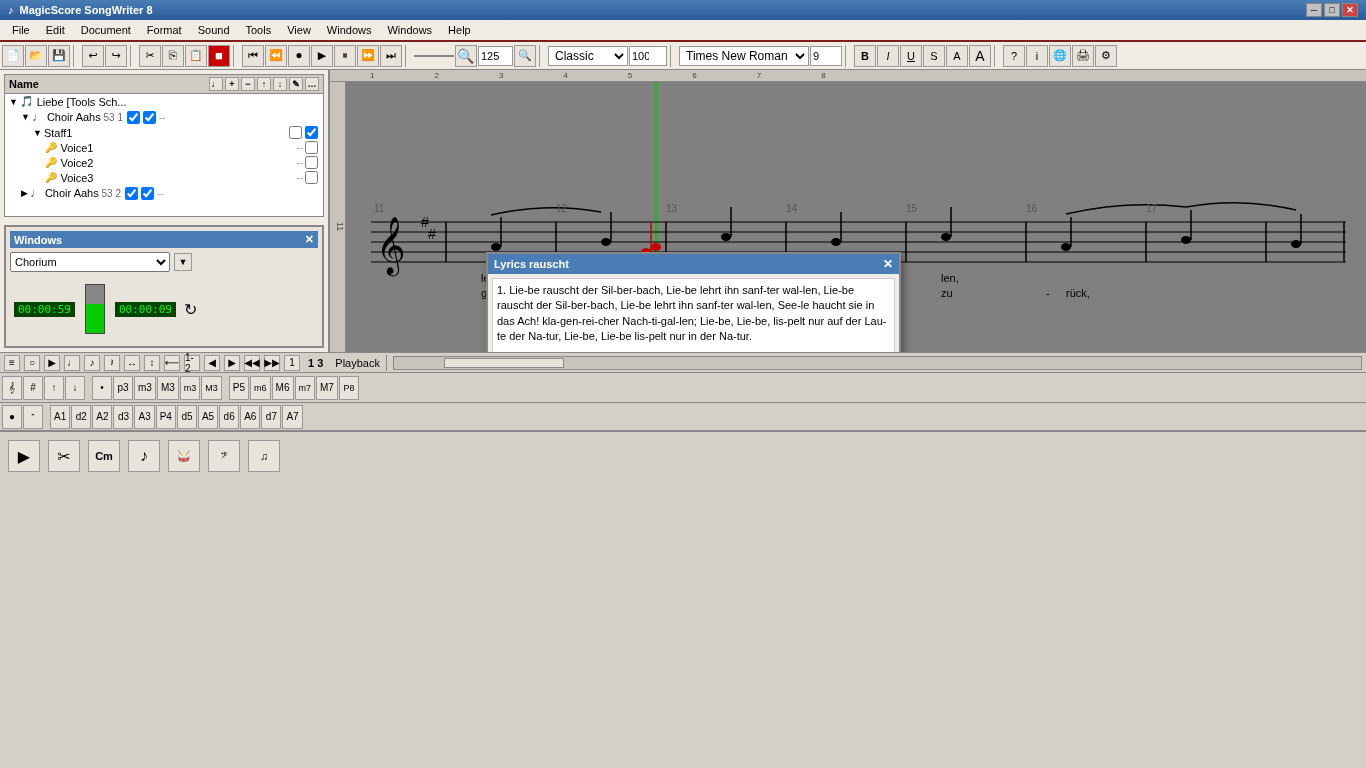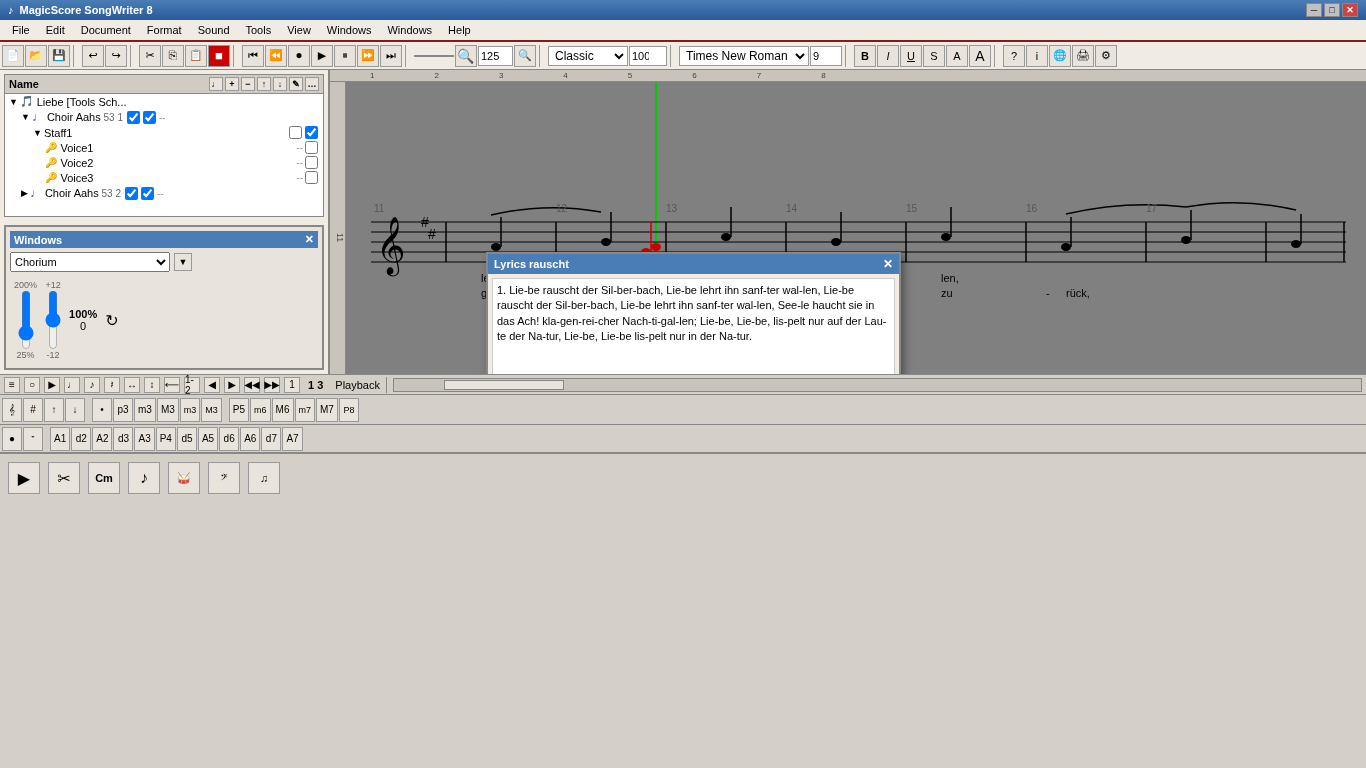--- a/index.html
+++ b/index.html
@@ -454,35 +454,26 @@
         <span>Windows</span>
         <span style="cursor:pointer;">✕</span>
       </div>
       <div id="playback-controls">
         <select class="pc-select">
           <option>Chorium</option>
         </select>
         <div class="pc-btn">▼</div>
       </div>
       <div style="display:flex;align-items:center;gap:8px;padding:4px;">
-        <div id="playback-sliders">
-          <div class="slider-group">
-            <span class="slider-label">200%</span>
-            <input type="range" min="0" max="100" value="80" orient="vertical" style="height: 60px; writing-mode: vertical-lr;">
-            <span class="slider-label">25%</span>
+        <div id="playback-times">
+          <div class="time-display">00:00:59</div>
+          <div style="position:relative;width:20px;height:50px;background:#888;border:1px solid #444;overflow:hidden;margin:2px;">
+            <div style="position:absolute;bottom:0;left:0;right:0;height:60%;background:#00cc00;"></div>
           </div>
-          <div class="slider-group">
-            <span class="slider-label">+12</span>
-            <input type="range" min="0" max="100" value="50" orient="vertical" style="height: 60px; writing-mode: vertical-lr;">
-            <span class="slider-label">-12</span>
-          </div>
-          <div style="display:flex;flex-direction:column;align-items:center;">
-            <span style="font-size:11px;font-weight:bold;">100%</span>
-            <span style="font-size:11px;">0</span>
-          </div>
+          <div class="time-display">00:00:09</div>
         </div>
         <div style="cursor:pointer;font-size:16px;">↻</div>
       </div>
     </div>
   </div>
 
   <div id="score-wrapper">
 
     <div id="score-ruler">
       <div style="width:16px;"></div>

